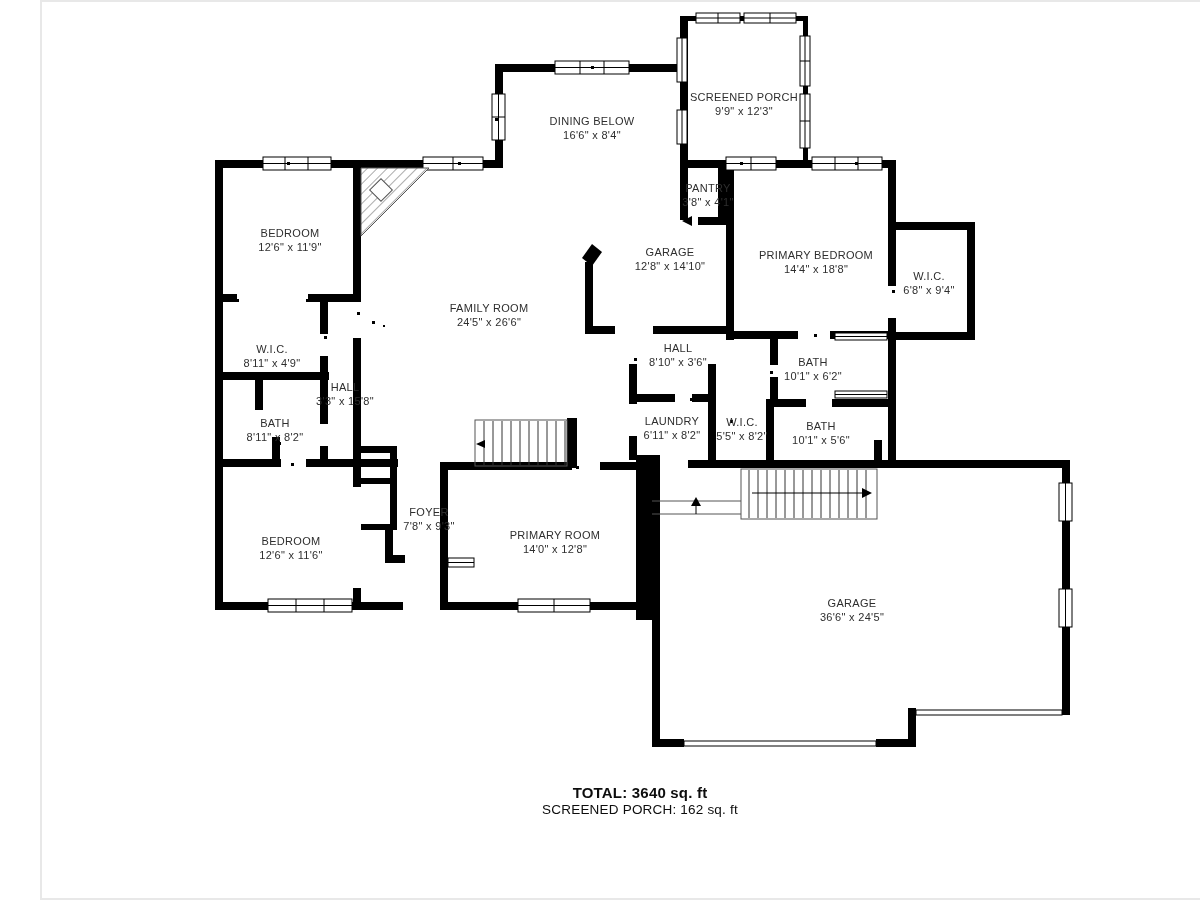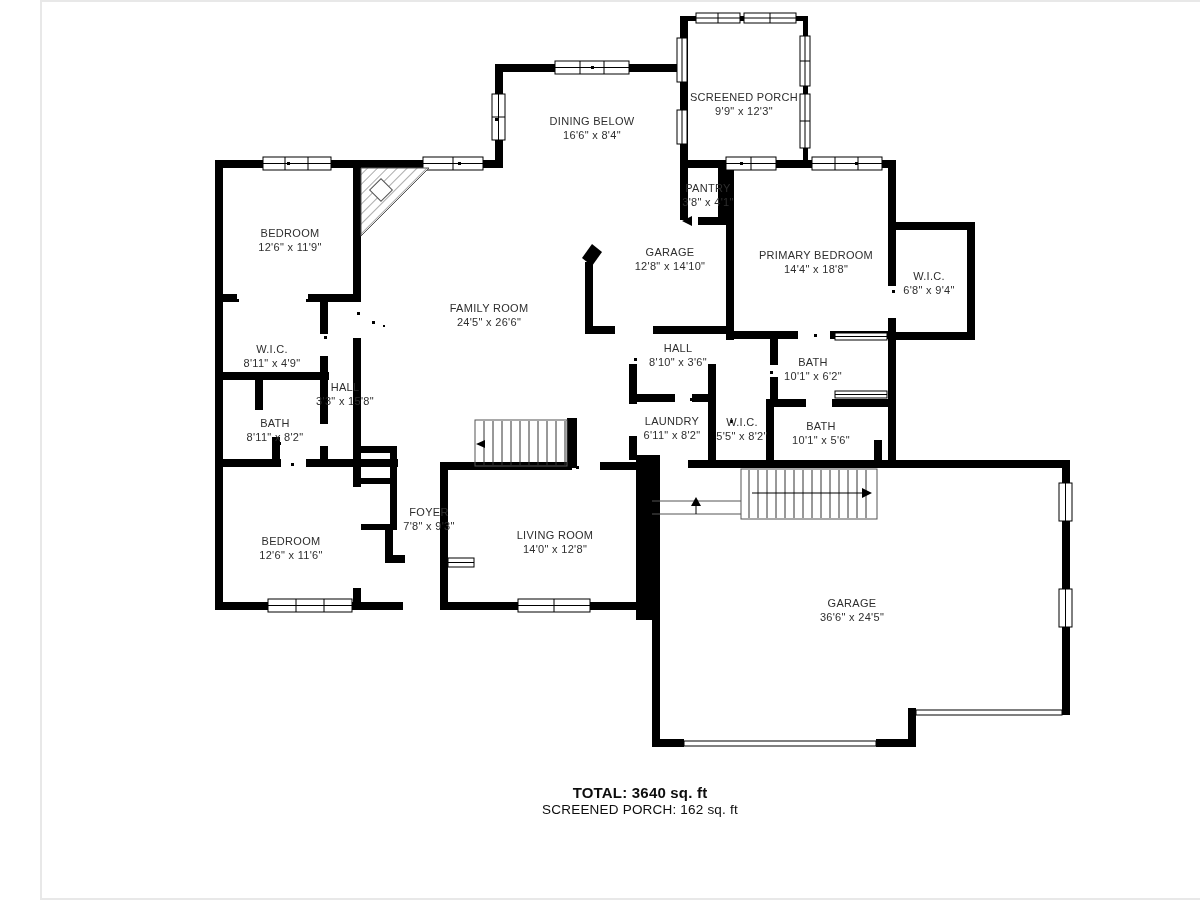--- a/index.html
+++ b/index.html
@@ -332,21 +332,21 @@
     </div>
   <div class="room-label" style="left:389px;top:519px">
       <div class="rname">FOYER</div>
       <div class="rdims">7'8" x 9'3"</div>
     </div>
   <div class="room-label" style="left:251px;top:548px">
       <div class="rname">BEDROOM</div>
       <div class="rdims">12'6" x 11'6"</div>
     </div>
   <div class="room-label" style="left:515px;top:542px">
-      <div class="rname">LIVING ROOM</div>
+      <div class="rname">PRIMARY ROOM</div>
       <div class="rdims">14'0" x 12'8"</div>
     </div>
   <div class="room-label" style="left:812px;top:610px">
       <div class="rname">GARAGE</div>
       <div class="rdims">36'6" x 24'5"</div>
     </div>
 
   <div class="summary">
     <div class="total">TOTAL: 3640 sq. ft</div>
     <div>SCREENED PORCH: 162 sq. ft</div>

